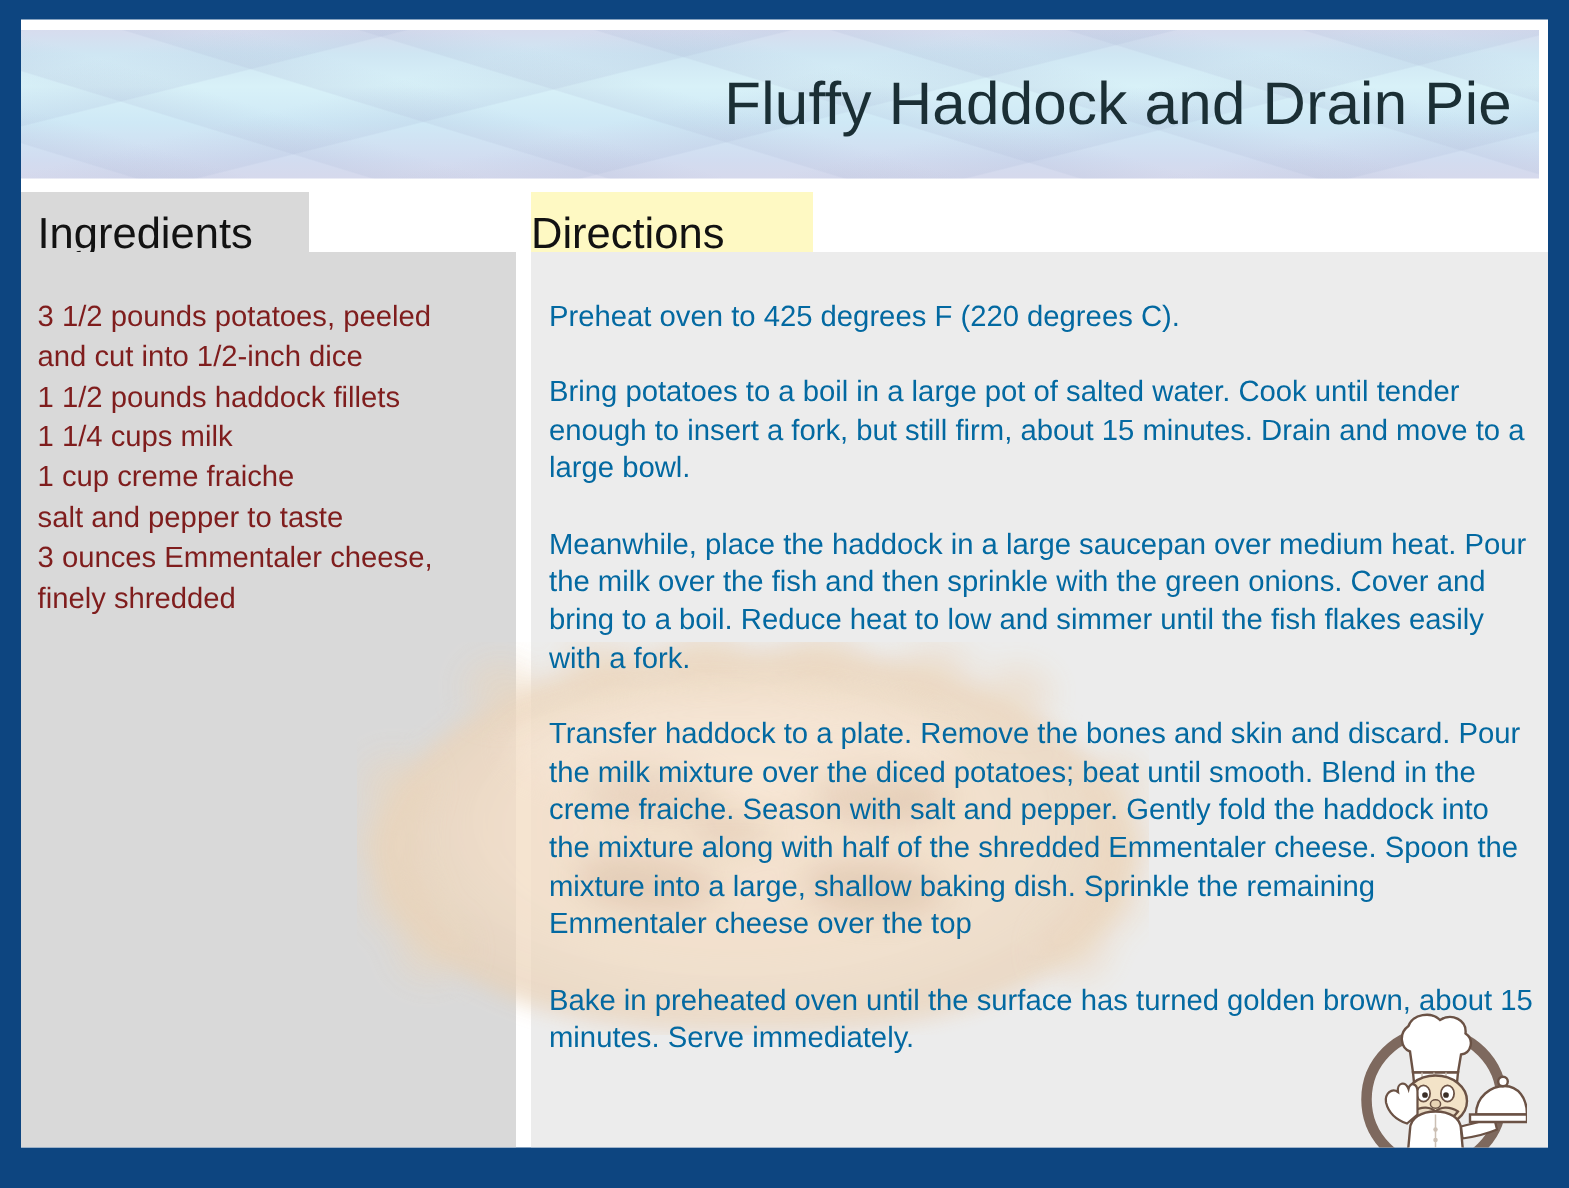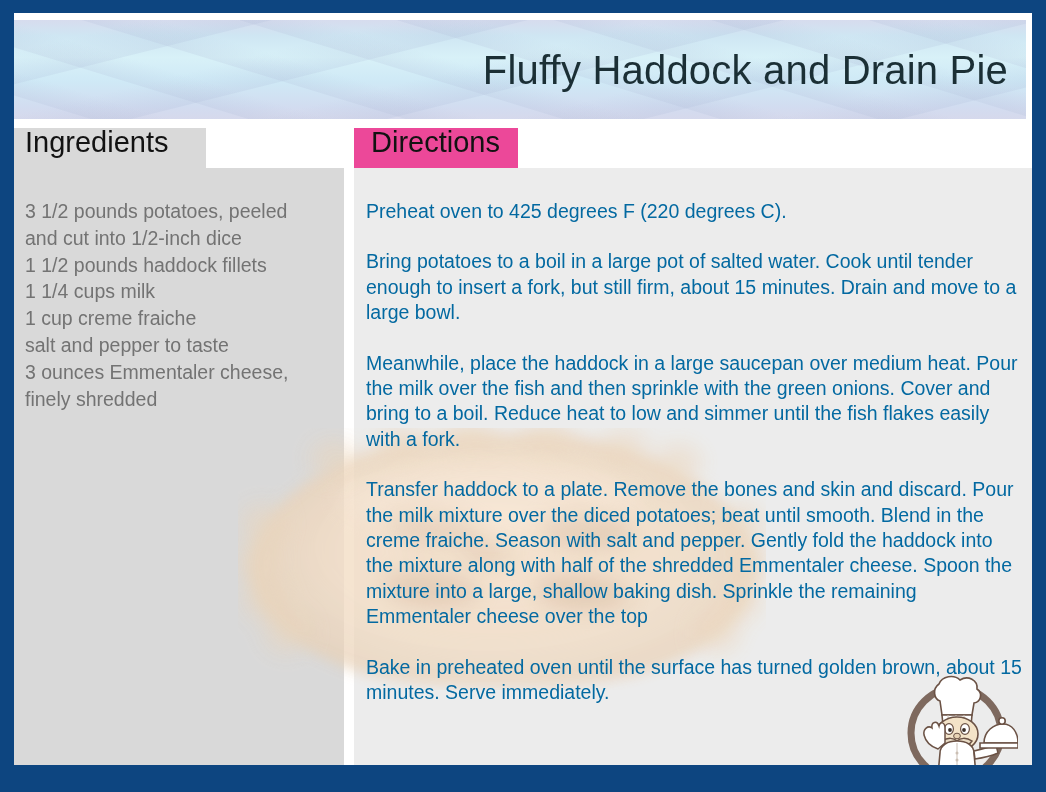--- a/index.html
+++ b/index.html
@@ -78,21 +78,21 @@
     height: 262px;
     pointer-events: none;
     opacity: 0.92;
   }
 
   
   .tab-header {
     position: absolute;
     background: #d9d9d9;
     display: flex;
-    align-items: flex-start;
+    align-items: flex-end;
   }
   .tab-header span {
     font-size: 29px;
     color: #121212;
     line-height: 1;
   }
 
   #ingredients-tab {
     left: 0px;
     top: 115px;
@@ -107,44 +107,44 @@
     left: 0px;
     top: 155px;
     width: 330px;
     height: 597px;
     background: #d9d9d9;
   }
 
   #directions-tab {
     left: 340px;
     top: 115px;
-    width: 164px;
+    width: 188px;
     height: 43px;
-    padding-left: 17px;
+    padding-left: 0;
     box-sizing: border-box;
-    background: #ec4899;
+    background: #fef9c3;
   }
   #directions-panel {
     position: absolute;
     left: 340px;
     top: 155px;
     width: 678px;
     height: 597px;
     background: #ececec;
   }
 
   
   #ingredients-list {
     position: absolute;
     left: 11px;
     top: 185px;
     width: 312px;
     font-size: 19.5px;
     line-height: 26.8px;
-    color: #737373;
+    color: #7f1d1d;
   }
   #ingredients-list .ing-line {
     white-space: pre-wrap;
   }
 
   #directions-body {
     position: absolute;
     left: 352px;
     top: 186px;
     width: 658px;

